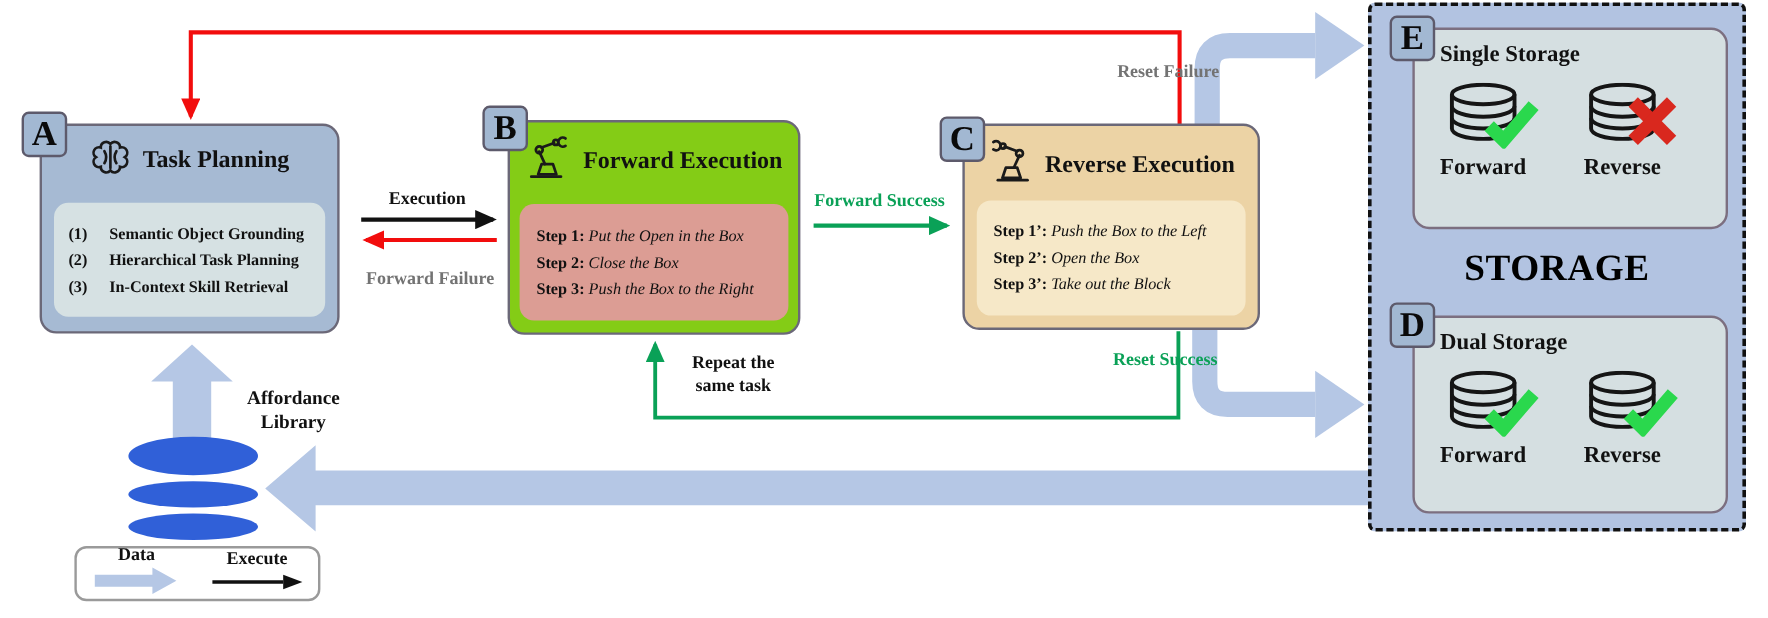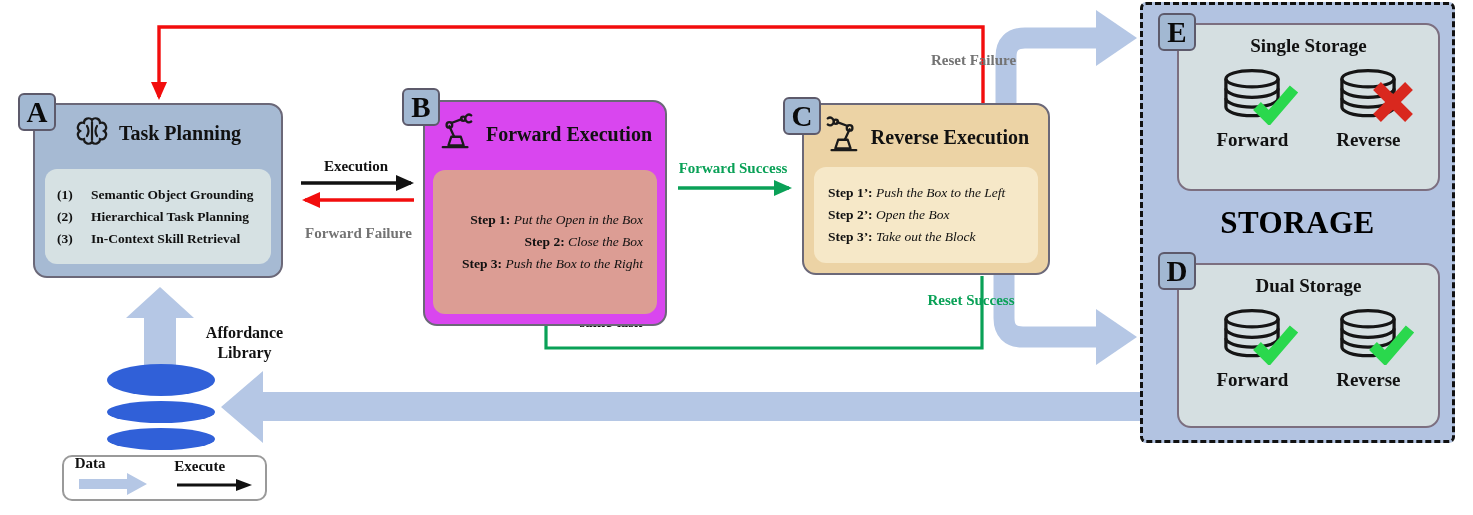--- a/index.html
+++ b/index.html
@@ -3,21 +3,21 @@
 <meta charset="utf-8">
 <style>
   html,body{margin:0;padding:0;background:#fff;}
   .canvas{position:relative;width:1473px;height:515px;background:#ffffff;
           font-family:"Liberation Serif",serif;color:#111;overflow:hidden;}
   .arrows-svg{position:absolute;left:0;top:0;width:1473px;height:515px;pointer-events:none;}
 
   
   .box{position:absolute;border:2.5px solid #6b6878;border-radius:14px;box-sizing:border-box;}
   .box-a{left:33px;top:103px;width:250px;height:175px;background:#a6bad3;}
-  .box-b{left:423px;top:100px;width:244px;height:226px;background:#d946ef;text-align:right;}
+  .box-b{left:423px;top:100px;width:244px;height:179px;background:#84cc16;}
   .box-c{left:802px;top:103px;width:248px;height:172px;background:#ecd3a5;}
   .badge{position:absolute;width:38px;height:38px;background:#a2b8d2;border:2.5px solid #5d5a6b;
          border-radius:6px;display:flex;align-items:center;justify-content:center;
          font-weight:bold;font-size:29px;color:#0a0a0a;z-index:6;box-sizing:border-box;}
   .badge-a{left:18px;top:93px;} .badge-b{left:402px;top:88px;} .badge-c{left:783px;top:97px;}
   .box-header{display:flex;align-items:center;justify-content:center;gap:10px;margin-top:11px;}
   .box-title{font-weight:bold;font-size:20px;white-space:nowrap;}
   .inner{position:absolute;border-radius:12px;display:flex;flex-direction:column;
          justify-content:center;gap:6px;box-sizing:border-box;}
   .inner-a{left:10px;top:64px;right:10px;bottom:12px;background:#d6e1e3;padding:6px 12px;}
@@ -26,42 +26,42 @@
   .item{display:flex;font-weight:bold;font-size:13.5px;}
   .item .num{width:34px;flex:none;}
   .step{font-size:13.5px;}
   .step .step-label{font-weight:bold;}
   .step .step-text{font-style:italic;}
 
   
   .panel{position:absolute;left:1140px;top:2px;width:315px;height:441px;background:#b2c3e1;
          border:3px dashed #111;border-radius:6px;box-sizing:border-box;}
   .storage-box{position:absolute;left:34px;width:263px;background:#d5dfe1;border:2px solid #7c6f80;
-         border-radius:14px;display:flex;flex-direction:column;align-items:center;box-sizing:border-box;}
+         border-radius:14px;display:flex;flex-direction:column;align-items:flex-start;box-sizing:border-box;padding-left:21px;}
   .storage-single{top:18px;height:168px;}
   .storage-dual{top:258px;height:165px;}
   .badge-e{left:1158px;top:13px;} .badge-d{left:1158px;top:252px;}
   .storage-title{font-weight:bold;font-size:19px;margin-top:10px;}
   .db-row{display:flex;gap:48px;margin-top:12px;}
   .db-group{display:flex;flex-direction:column;align-items:center;}
   .db-wrap{position:relative;width:60px;height:50px;}
   .mark{position:absolute;right:-18px;bottom:-10px;}
   .db-label{font-weight:bold;font-size:19px;margin-top:10px;}
   .storage-word{position:absolute;top:200px;left:0;right:0;text-align:center;font-weight:bold;
          font-size:31px;color:#000000;letter-spacing:0.5px;}
 
   
   .db-big{position:absolute;left:107px;top:364px;width:108px;display:flex;flex-direction:column;gap:5px;}
   .band{background:#3060d8;}
   .band1{height:32px;border-radius:54px / 16px;}
   .band2,.band3{height:22px;border-radius:54px / 11px;}
   .legend{position:absolute;left:62px;top:455px;width:205px;height:46px;background:#fff;
          border:2px solid #9a9a9a;border-radius:10px;display:flex;align-items:center;
          justify-content:space-around;box-sizing:border-box;}
-  .legend-col{display:flex;flex-direction:column;align-items:flex-start;gap:1px;}
+  .legend-col{display:flex;flex-direction:column;align-items:center;gap:1px;}
   .legend-label{font-weight:bold;font-size:15px;line-height:1;}
 
   
   .lbl{position:absolute;font-weight:bold;font-size:15px;text-align:center;line-height:1.25;white-space:nowrap;}
   .lbl-red{color:#737373;} .lbl-green{color:#0aa157;}
   .lbl-execution{left:300px;top:157px;width:112px;}
   .lbl-forward-failure{left:296px;top:224px;width:125px;}
   .lbl-forward-success{left:668px;top:159px;width:130px;}
   .lbl-reset-failure{left:916px;top:51px;width:115px;}
   .lbl-reset-success{left:912px;top:291px;width:118px;}

